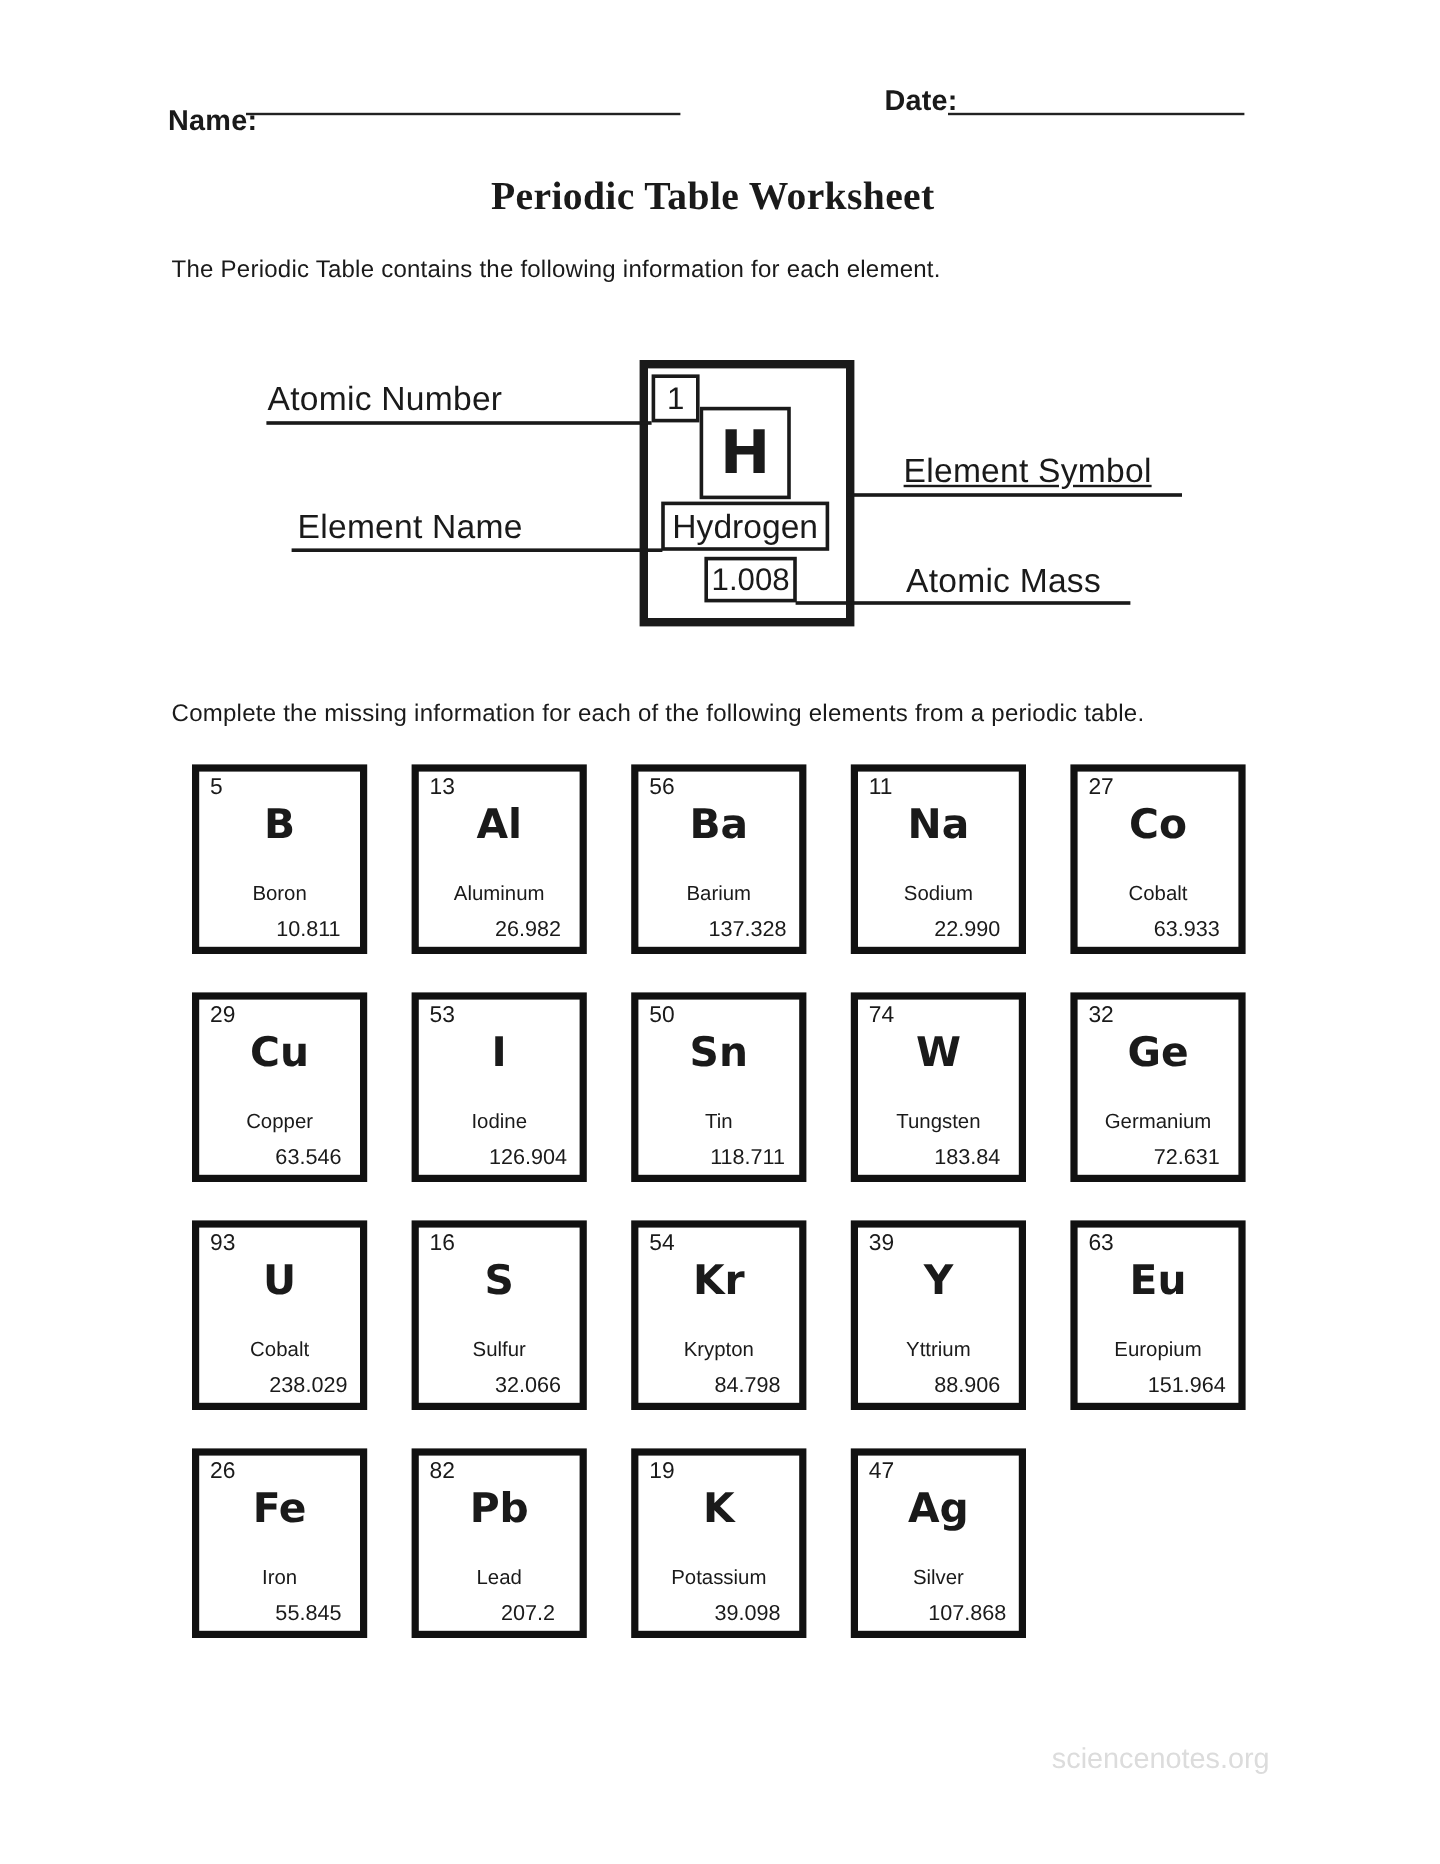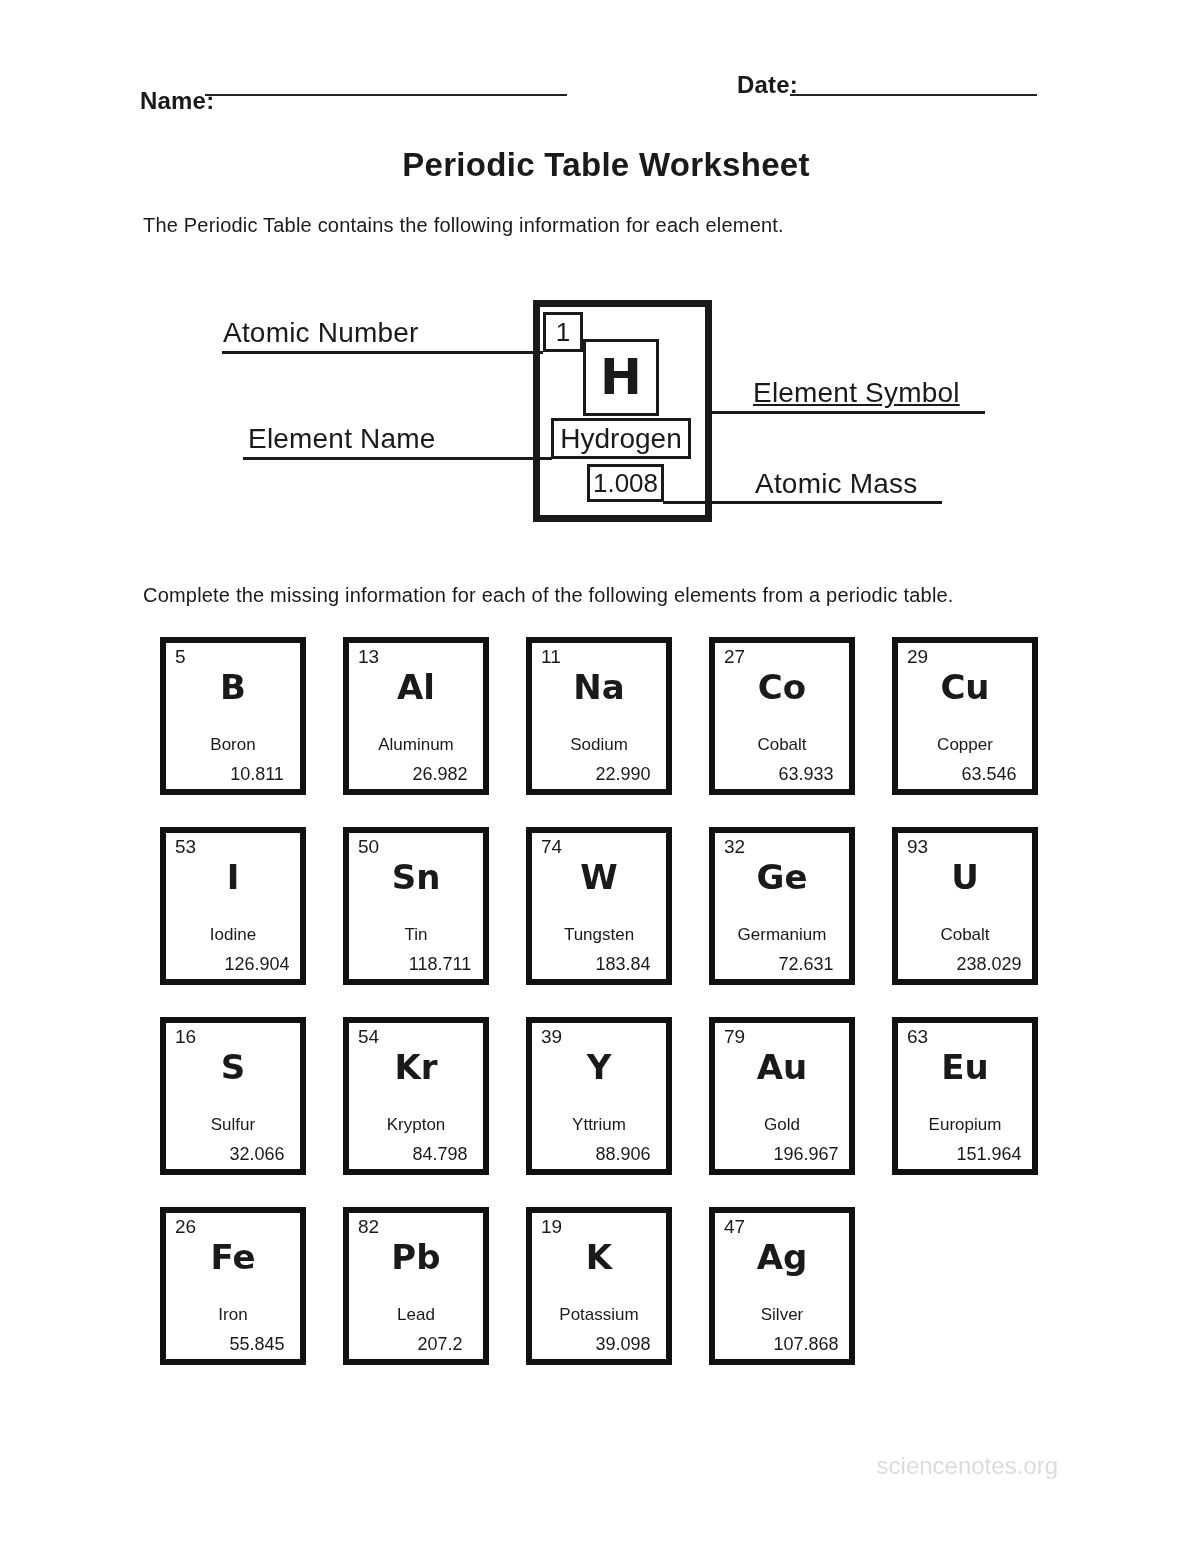--- a/index.html
+++ b/index.html
@@ -8,22 +8,22 @@
     font-family: "Liberation Sans", sans-serif;
     color: #1a1a1a;
   }
   .page { position: relative; width: 1200px; height: 1553px; overflow: hidden; background: #fff; }
 
   
   .hlabel { position: absolute; font-size: 24px; font-weight: 600; letter-spacing: 0.2px; }
   .hline  { position: absolute; height: 0; border-bottom: 2px solid #222; }
 
   
-  .title { position: absolute; left: 16px; top: 146px; width: 1180px; text-align: center;
-           font-size: 33px; font-weight: 700; letter-spacing: 0.3px; }
+  .title { position: absolute; left: 4px; top: 146px; width: 1180px; text-align: center;
+           font-size: 33px; font-weight: 700; letter-spacing: 0.3px; font-family: Liberation Serif, serif; }
   .para  { position: absolute; left: 143px; font-size: 20px; letter-spacing: 0.2px; }
 
   
   .dg-box   { position: absolute; box-sizing: border-box; background: #fff; }
   .outerbox { left: 533px; top: 300px; width: 179px; height: 222px; border: 7px solid #1a1a1a; }
   .numbox   { left: 543px; top: 312px; width: 40px;  height: 40px;  border: 3px solid #1a1a1a;
               font-size: 26px; line-height: 34px; text-align: center; }
   .symbox   { left: 583px; top: 339px; width: 76px;  height: 77px;  border: 3px solid #1a1a1a;
               font-family: "DejaVu Sans", sans-serif; font-weight: 700; font-size: 50px;
               line-height: 71px; text-align: center; }
@@ -94,20 +94,26 @@
         <span class="nm">Boron</span>
         <span class="ms">10.811</span>
       </div>
       <div class="card">
         <span class="num">13</span>
         <span class="sym">Al</span>
         <span class="nm">Aluminum</span>
         <span class="ms">26.982</span>
       </div>
       <div class="card">
+        <span class="num">56</span>
+        <span class="sym">Ba</span>
+        <span class="nm">Barium</span>
+        <span class="ms">137.328</span>
+      </div>
+      <div class="card">
         <span class="num">11</span>
         <span class="sym">Na</span>
         <span class="nm">Sodium</span>
         <span class="ms">22.990</span>
       </div>
       <div class="card">
         <span class="num">27</span>
         <span class="sym">Co</span>
         <span class="nm">Cobalt</span>
         <span class="ms">63.933</span>
@@ -160,26 +166,20 @@
         <span class="nm">Krypton</span>
         <span class="ms">84.798</span>
       </div>
       <div class="card">
         <span class="num">39</span>
         <span class="sym">Y</span>
         <span class="nm">Yttrium</span>
         <span class="ms">88.906</span>
       </div>
       <div class="card">
-        <span class="num">79</span>
-        <span class="sym">Au</span>
-        <span class="nm">Gold</span>
-        <span class="ms">196.967</span>
-      </div>
-      <div class="card">
         <span class="num">63</span>
         <span class="sym">Eu</span>
         <span class="nm">Europium</span>
         <span class="ms">151.964</span>
       </div>
       <div class="card">
         <span class="num">26</span>
         <span class="sym">Fe</span>
         <span class="nm">Iron</span>
         <span class="ms">55.845</span>

